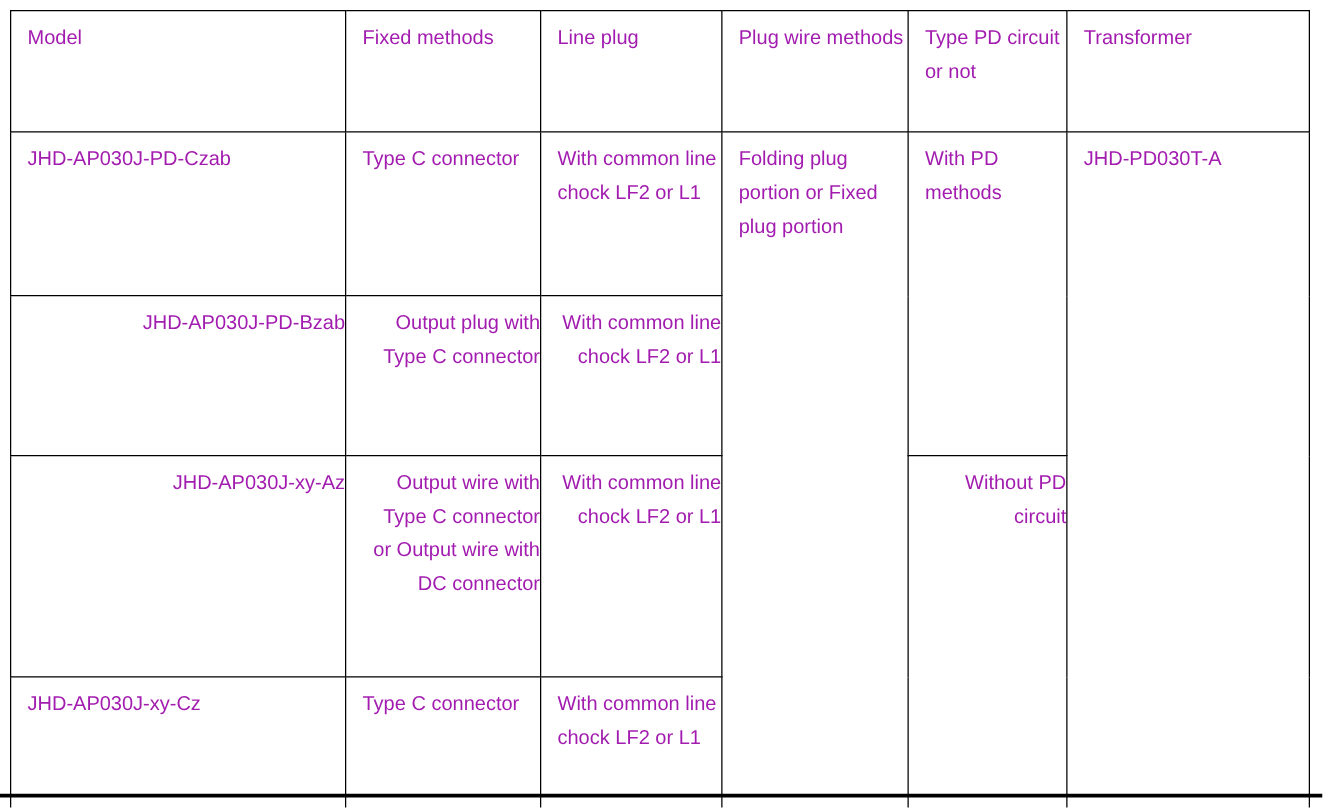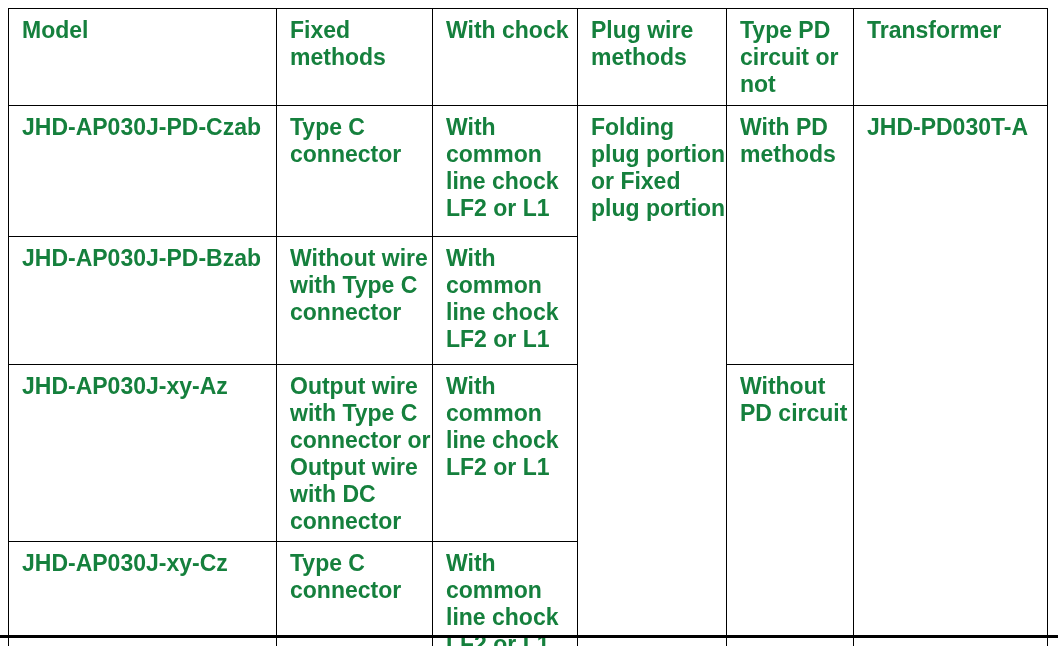--- a/index.html
+++ b/index.html
@@ -32,42 +32,42 @@
     width: 1039px;
     border-collapse: collapse;
     table-layout: fixed;
     background: #ffffff;
   }
 
   table.spec-table td {
     border: 1px solid #000000;
     vertical-align: top;
     padding: 8px 0 6px 13px;
-    font-size: 23px;
+    font-size: 16px;
     line-height: 27px;
-    font-weight: bold;
-    color: #15803d;
+    font-weight: normal;
+    color: #a21caf;
     background: #ffffff;
     word-wrap: break-word;
     overflow: hidden;
   }
 
   
   .c-model        { width: 268px; }
   .c-output       { width: 156px; }
   .c-chock        { width: 145px; }
   .c-plug         { width: 149px; }
   .c-pd           { width: 127px; }
   .c-transformer  { width: 194px; }
 
   
   tr.r-head td    { height: 82px;  }
   tr.r-1 td       { height: 116px; margin-left: 36px; }
-  tr.r-2 td       { height: 113px; }
-  tr.r-3 td       { height: 162px; }
+  tr.r-2 td       { height: 113px; text-align: right; }
+  tr.r-3 td       { height: 162px; text-align: right; }
   tr.r-4 td       { height: 115px; }
 
   
   .wrap-narrow { padding-right: 6px; }
 
   
   .bottom-rule {
     position: absolute;
     left: 0px;
     top: 635px;
@@ -88,38 +88,38 @@
       <col class="c-chock">
       <col class="c-plug">
       <col class="c-pd">
       <col class="c-transformer">
     </colgroup>
     <tbody>
 
       <tr class="r-head">
         <td>Model</td>
         <td class="wrap-narrow">Fixed methods</td>
-        <td class="wrap-narrow">With chock</td>
+        <td class="wrap-narrow">Line plug</td>
         <td class="wrap-narrow">Plug wire methods</td>
         <td class="wrap-narrow">Type PD circuit or not</td>
         <td>Transformer</td>
       </tr>
 
       <tr class="r-1">
         <td>JHD-AP030J-PD-Czab</td>
         <td class="wrap-narrow">Type C connector</td>
         <td class="wrap-narrow">With common line chock LF2 or L1</td>
         <td class="wrap-narrow" rowspan="4">Folding plug portion or Fixed plug portion</td>
         <td class="wrap-narrow" rowspan="2">With PD methods</td>
         <td rowspan="4">JHD-PD030T-A</td>
       </tr>
 
       <tr class="r-2">
         <td>JHD-AP030J-PD-Bzab</td>
-        <td class="wrap-narrow">Without wire with Type C connector</td>
+        <td class="wrap-narrow">Output plug with Type C connector</td>
         <td class="wrap-narrow">With common line chock LF2 or L1</td>
       </tr>
 
       <tr class="r-3">
         <td>JHD-AP030J-xy-Az</td>
         <td class="wrap-narrow">Output wire with Type C connector or Output wire with DC connector</td>
         <td class="wrap-narrow">With common line chock LF2 or L1</td>
         <td class="wrap-narrow" rowspan="2">Without PD circuit</td>
       </tr>
 

